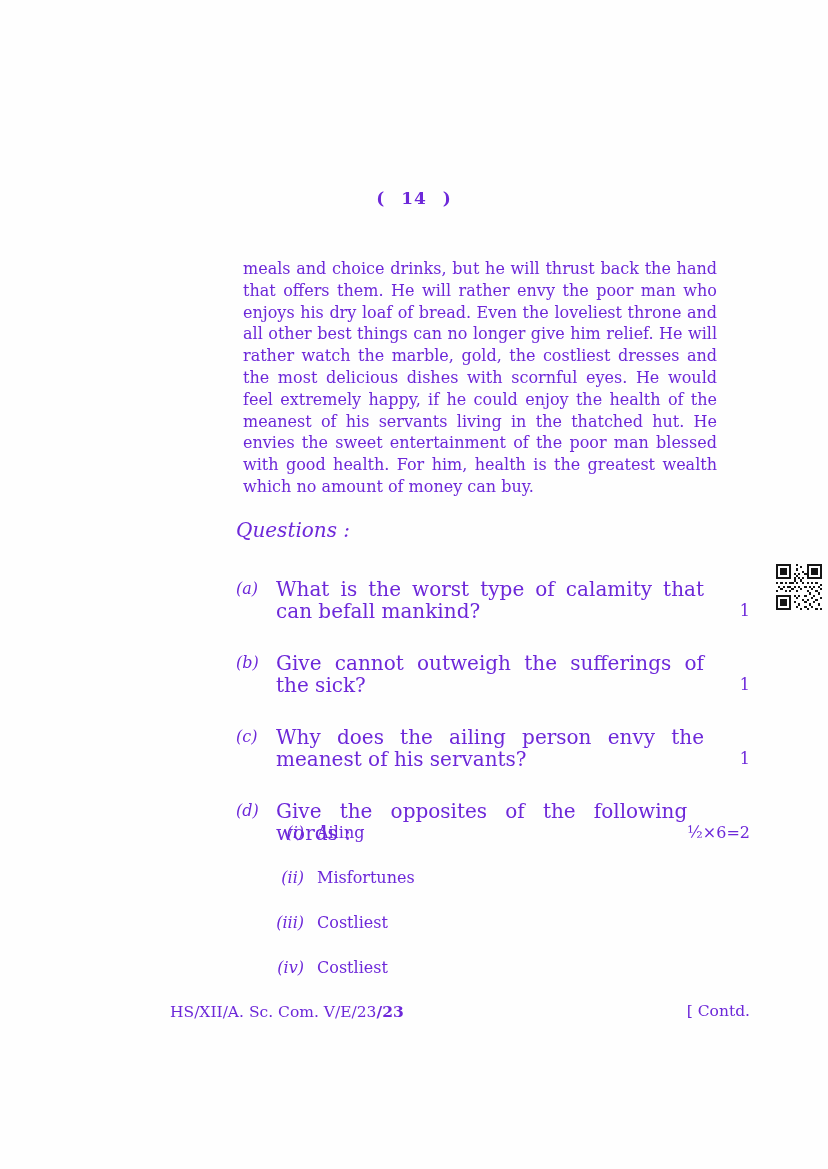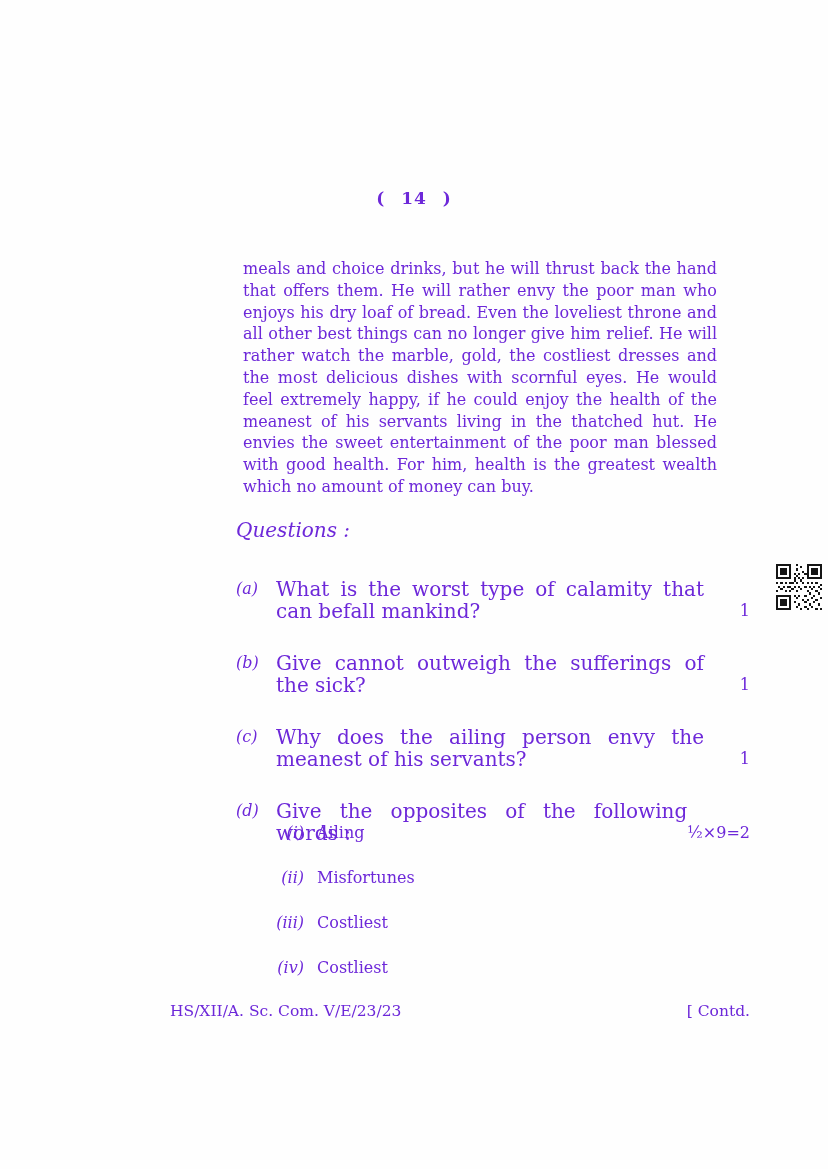--- a/index.html
+++ b/index.html
@@ -81,21 +81,21 @@
   .sub-text { margin-left: 13px; font-size: 16px; line-height: 22px; }
   .footer {
     position: absolute;
     top: 1002px;
     left: 170px;
     width: 580px;
     display: flex;
     justify-content: space-between;
     font-size: 15.5px;
   }
-  .footer .bold-part { font-weight: normal; }
+  .footer .bold-part { font-weight: bold; }
   .qr {
     position: absolute;
     top: 564px;
     left: 776px;
     width: 46px;
     height: 46px;
   }
 </style>
 </head>
 <body>
@@ -120,21 +120,21 @@
       <span class="q-marks">1</span>
     </div>
     <div class="q-row">
       <span class="q-label">(c)</span>
       <span class="q-text">Why does the ailing person envy the meanest of his servants?</span>
       <span class="q-marks">1</span>
     </div>
     <div class="q-row">
       <span class="q-label">(d)</span>
       <span class="q-text">Give the opposites of the following words :</span>
-      <span class="q-marks">½×9=2</span>
+      <span class="q-marks">½×6=2</span>
     </div>
   </div>
 
   <div class="sub-items">
     <div class="sub-row">
       <span class="sub-label">(i)</span>
       <span class="sub-text">Ailing</span>
     </div>
     <div class="sub-row">
       <span class="sub-label">(ii)</span>

